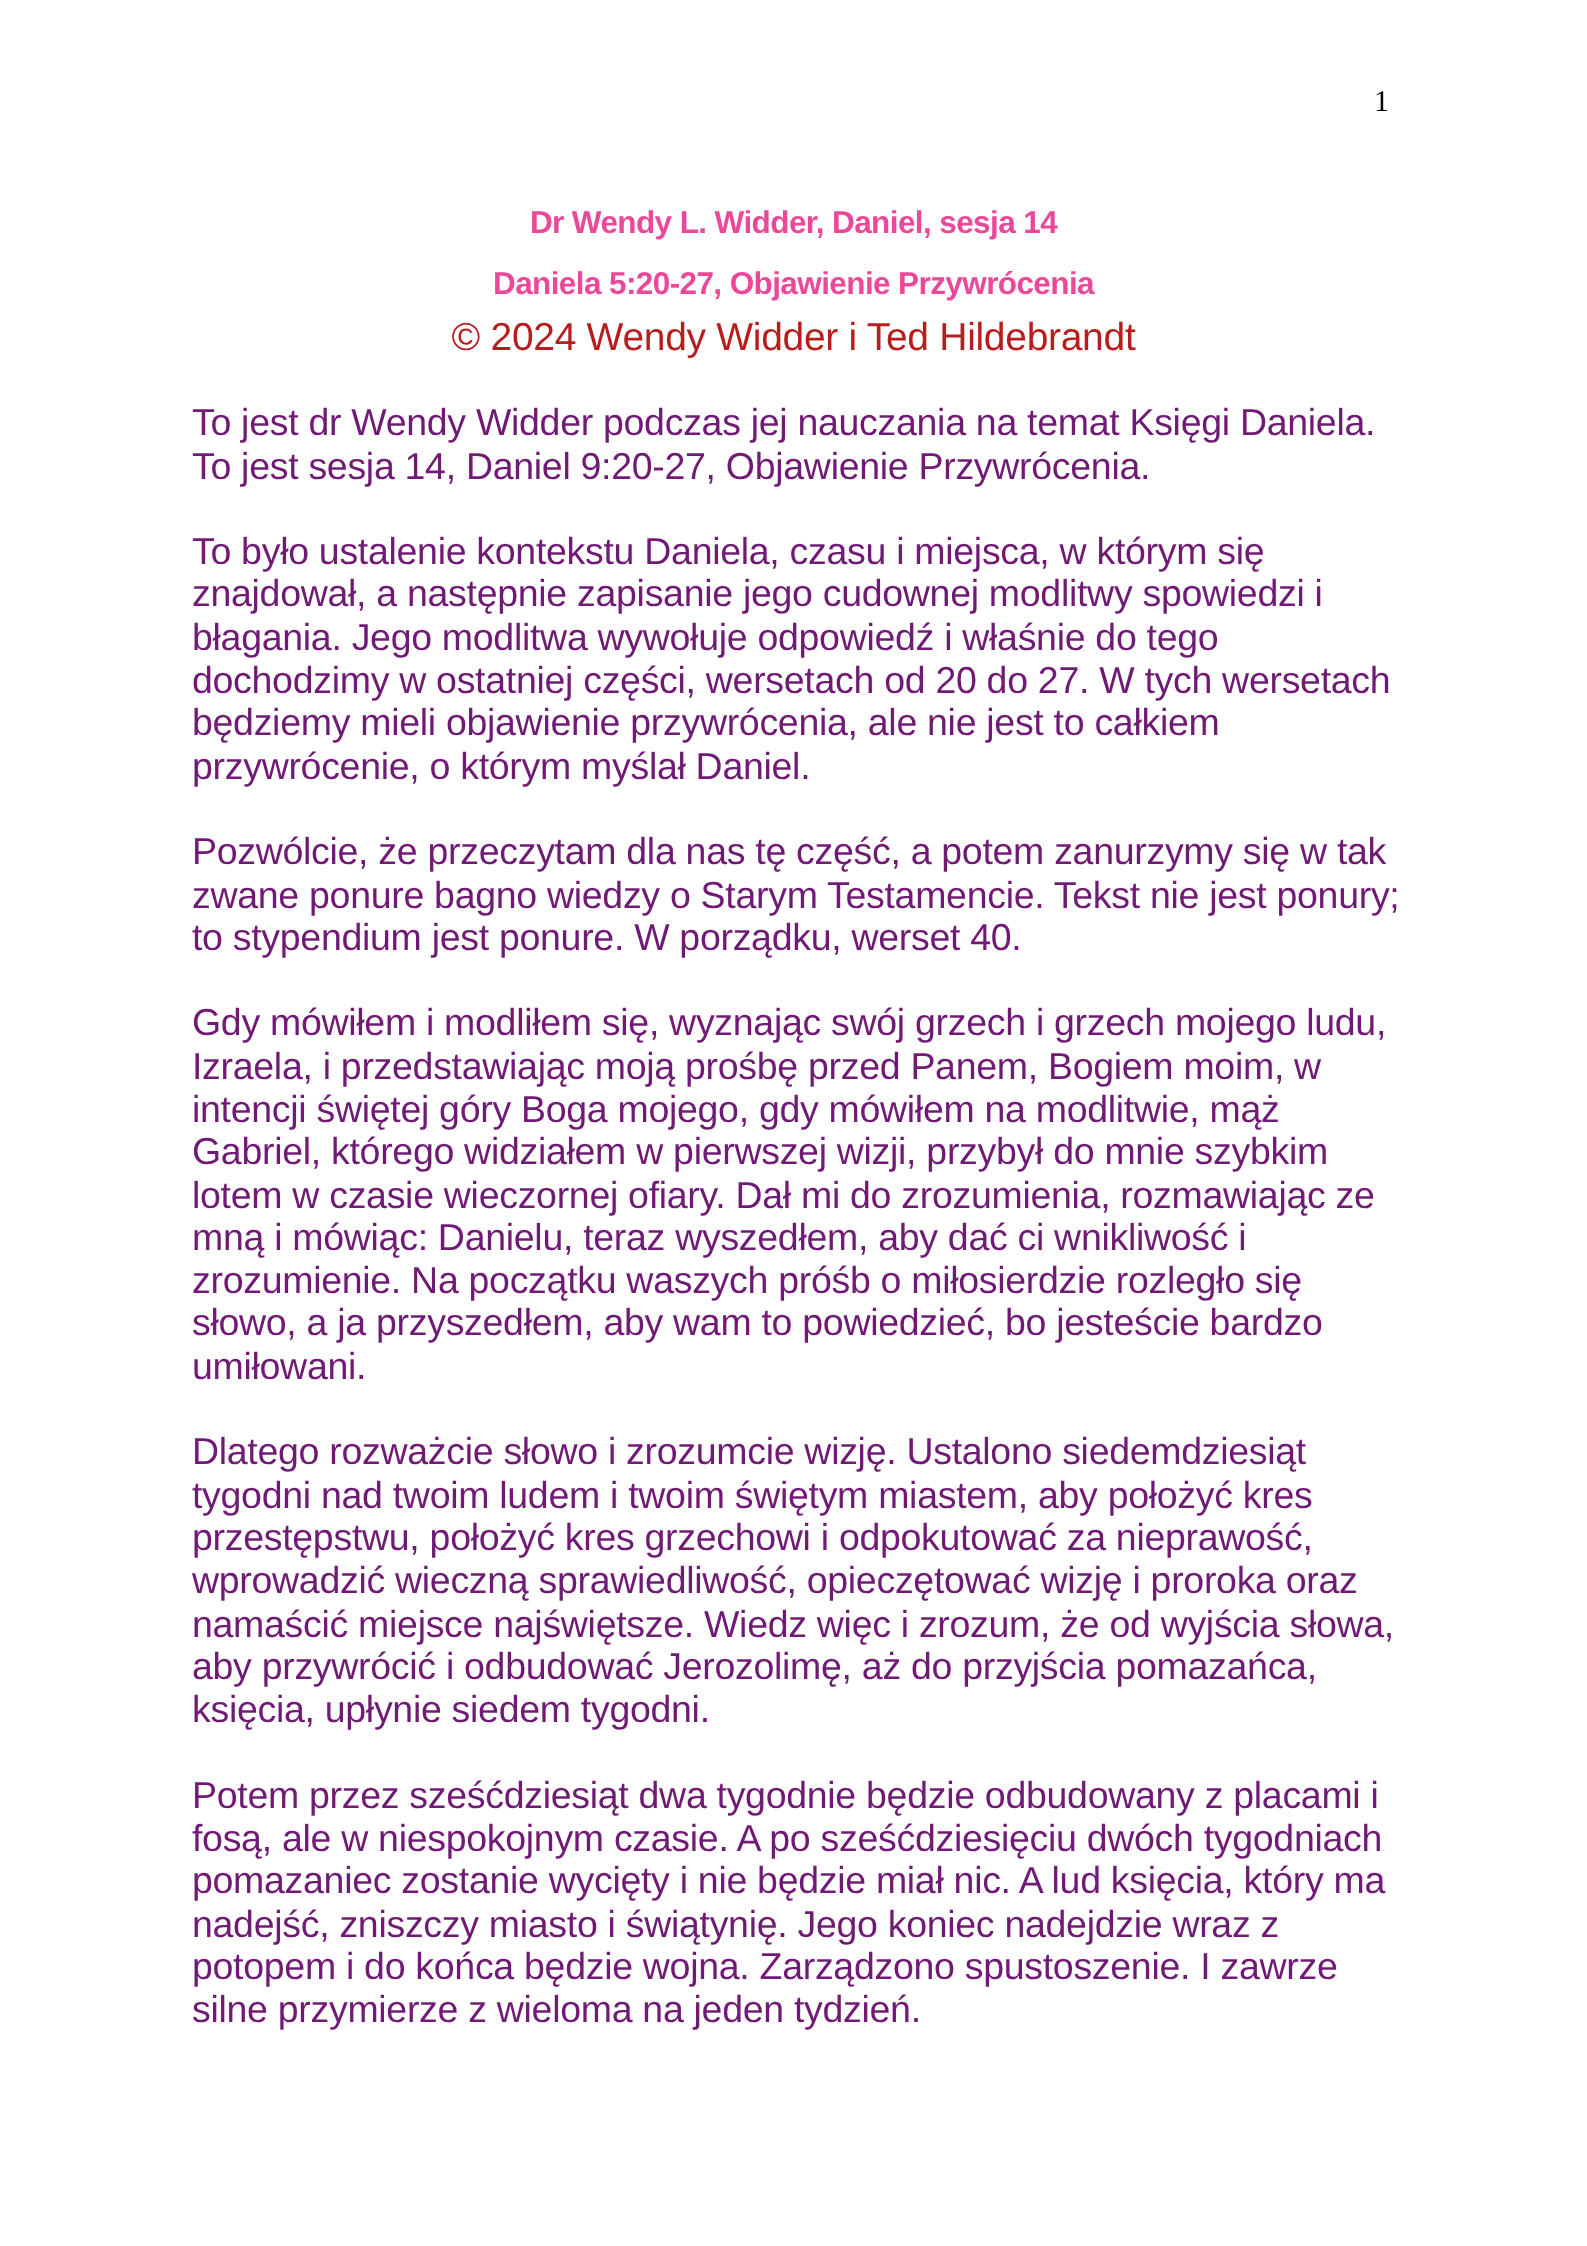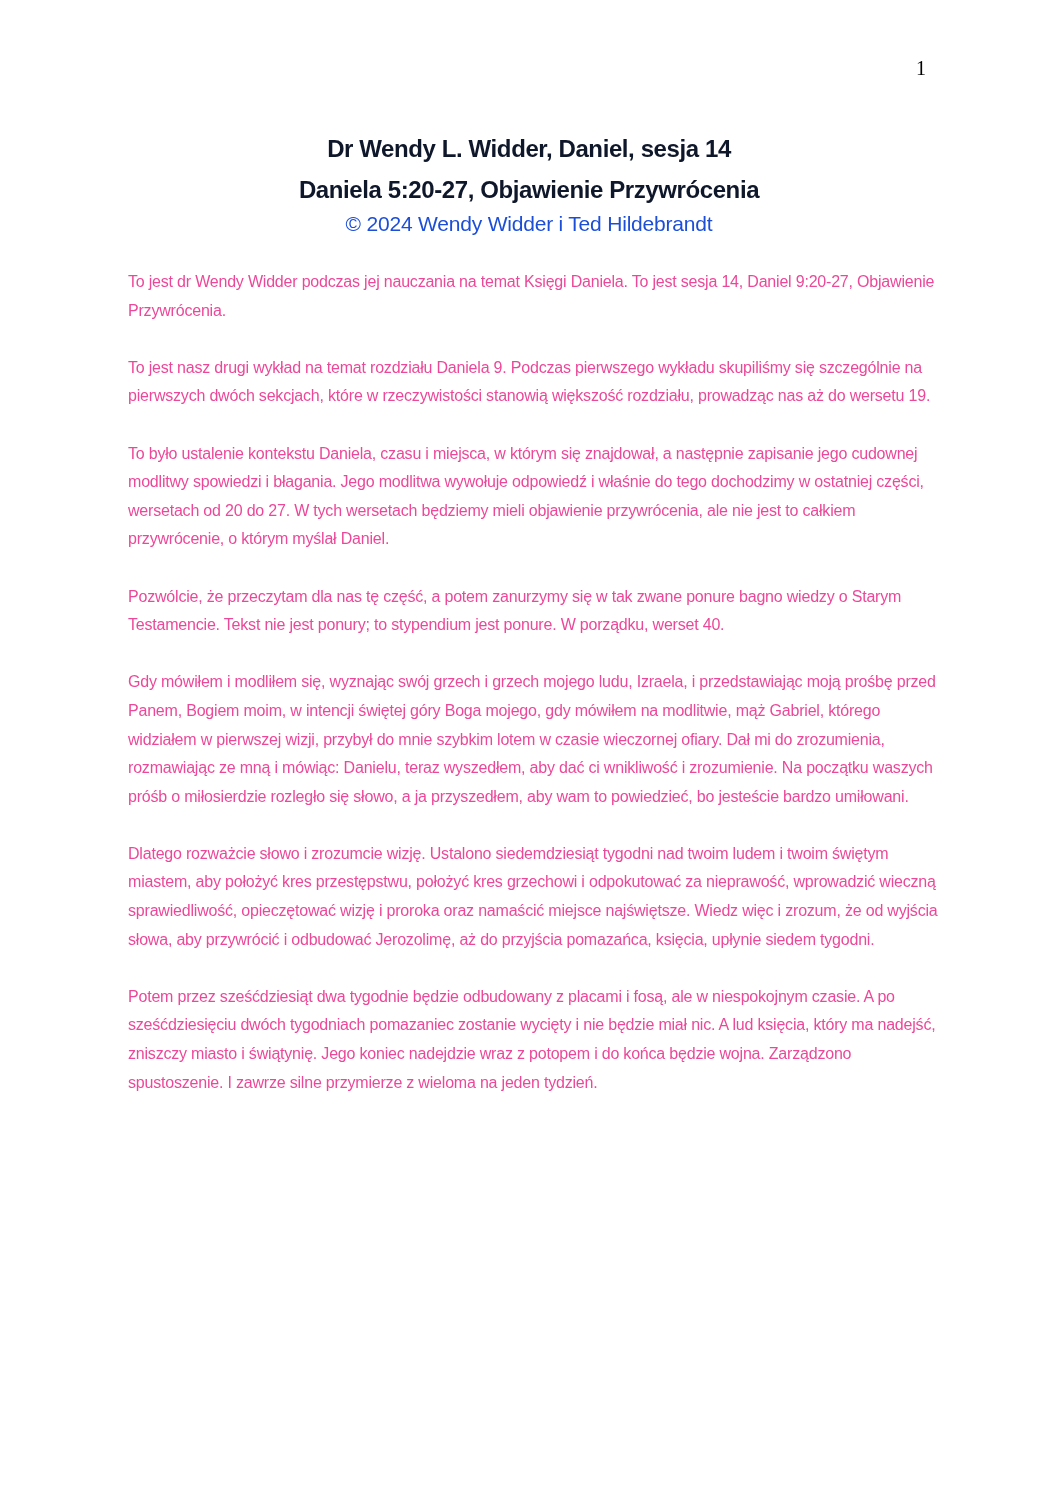--- a/index.html
+++ b/index.html
@@ -27,66 +27,65 @@
   }
   .doc-header {
     position: absolute;
     top: 128px;
     left: 0;
     width: 100%;
     text-align: center;
   }
   .doc-title {
     margin: 0;
-    font-size: 24px;
+    font-size: 21px;
     line-height: 41px;
     font-weight: bold;
     letter-spacing: -0.4px;
-    color: #0f172a;
+    color: #ec4899;
   }
   .doc-copyright {
     margin: 0;
-    font-size: 21px;
+    font-size: 26px;
     line-height: 28px;
     letter-spacing: -0.2px;
-    color: #1d4ed8;
+    color: #b91c1c;
   }
   .doc-body {
     position: absolute;
     top: 268px;
     left: 128px;
     width: 815px;
     text-align: left;
   }
   .doc-body p {
     margin: 0 0 28.6px 0;
-    font-size: 16px;
+    font-size: 25px;
     line-height: 28.6px;
     letter-spacing: -0.2px;
-    color: #ec4899;
+    color: #701a75;
   }
 </style>
 </head>
 <body>
 
 <div class="page">
 
   <div class="page-number">1</div>
 
   <header class="doc-header">
     <h1 class="doc-title">
       <span>Dr Wendy L. Widder, Daniel, sesja 14</span><br>
       <span>Daniela 5:20-27, Objawienie Przywrócenia</span>
     </h1>
     <p class="doc-copyright">© 2024 Wendy Widder i Ted Hildebrandt</p>
   </header>
 
   <main class="doc-body">
     <p>To jest dr Wendy Widder podczas jej nauczania na temat Księgi Daniela. To jest sesja 14, Daniel 9:20-27, Objawienie Przywrócenia.</p>
-    <p>To jest nasz drugi wykład na temat rozdziału Daniela 9. Podczas pierwszego wykładu skupiliśmy się szczególnie na pierwszych dwóch sekcjach, które w rzeczywistości stanowią większość rozdziału, prowadząc nas aż do wersetu 19.</p>
     <p>To było ustalenie kontekstu Daniela, czasu i miejsca, w którym się znajdował, a następnie zapisanie jego cudownej modlitwy spowiedzi i błagania. Jego modlitwa wywołuje odpowiedź i właśnie do tego dochodzimy w ostatniej części, wersetach od 20 do 27. W tych wersetach będziemy mieli objawienie przywrócenia, ale nie jest to całkiem przywrócenie, o którym myślał Daniel.</p>
     <p>Pozwólcie, że przeczytam dla nas tę część, a potem zanurzymy się w tak zwane ponure bagno wiedzy o Starym Testamencie. Tekst nie jest ponury; to stypendium jest ponure. W porządku, werset 40.</p>
     <p>Gdy mówiłem i modliłem się, wyznając swój grzech i grzech mojego ludu, Izraela, i przedstawiając moją prośbę przed Panem, Bogiem moim, w intencji świętej góry Boga mojego, gdy mówiłem na modlitwie, mąż Gabriel, którego widziałem w pierwszej wizji, przybył do mnie szybkim lotem w czasie wieczornej ofiary. Dał mi do zrozumienia, rozmawiając ze mną i mówiąc: Danielu, teraz wyszedłem, aby dać ci wnikliwość i zrozumienie. Na początku waszych próśb o miłosierdzie rozległo się słowo, a ja przyszedłem, aby wam to powiedzieć, bo jesteście bardzo umiłowani.</p>
     <p>Dlatego rozważcie słowo i zrozumcie wizję. Ustalono siedemdziesiąt tygodni nad twoim ludem i twoim świętym miastem, aby położyć kres przestępstwu, położyć kres grzechowi i odpokutować za nieprawość, wprowadzić wieczną sprawiedliwość, opieczętować wizję i proroka oraz namaścić miejsce najświętsze. Wiedz więc i zrozum, że od wyjścia słowa, aby przywrócić i odbudować Jerozolimę, aż do przyjścia pomazańca, księcia, upłynie siedem tygodni.</p>
     <p>Potem przez sześćdziesiąt dwa tygodnie będzie odbudowany z placami i fosą, ale w niespokojnym czasie. A po sześćdziesięciu dwóch tygodniach pomazaniec zostanie wycięty i nie będzie miał nic. A lud księcia, który ma nadejść, zniszczy miasto i świątynię. Jego koniec nadejdzie wraz z potopem i do końca będzie wojna. Zarządzono spustoszenie. I zawrze silne przymierze z wieloma na jeden tydzień.</p>
   </main>
 
 </div>
 
 </body></html>

